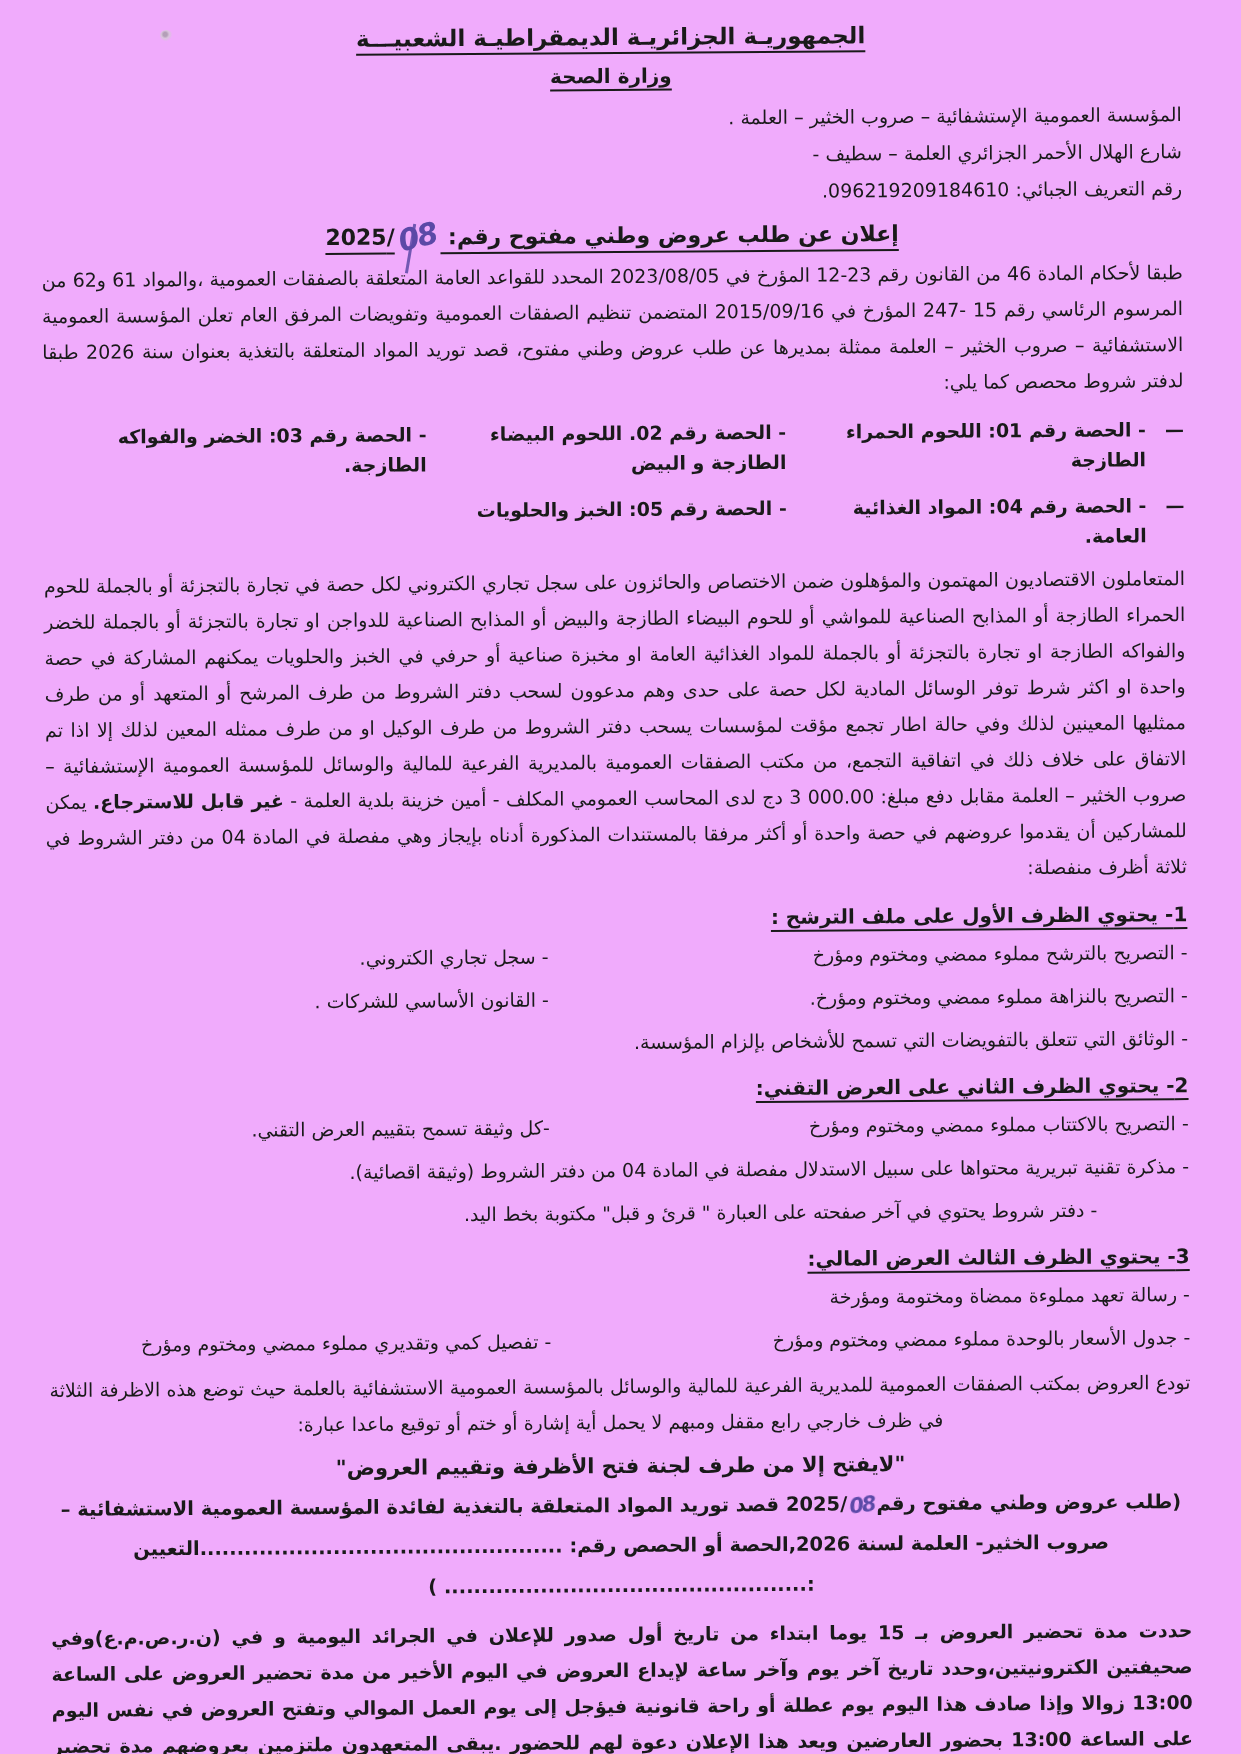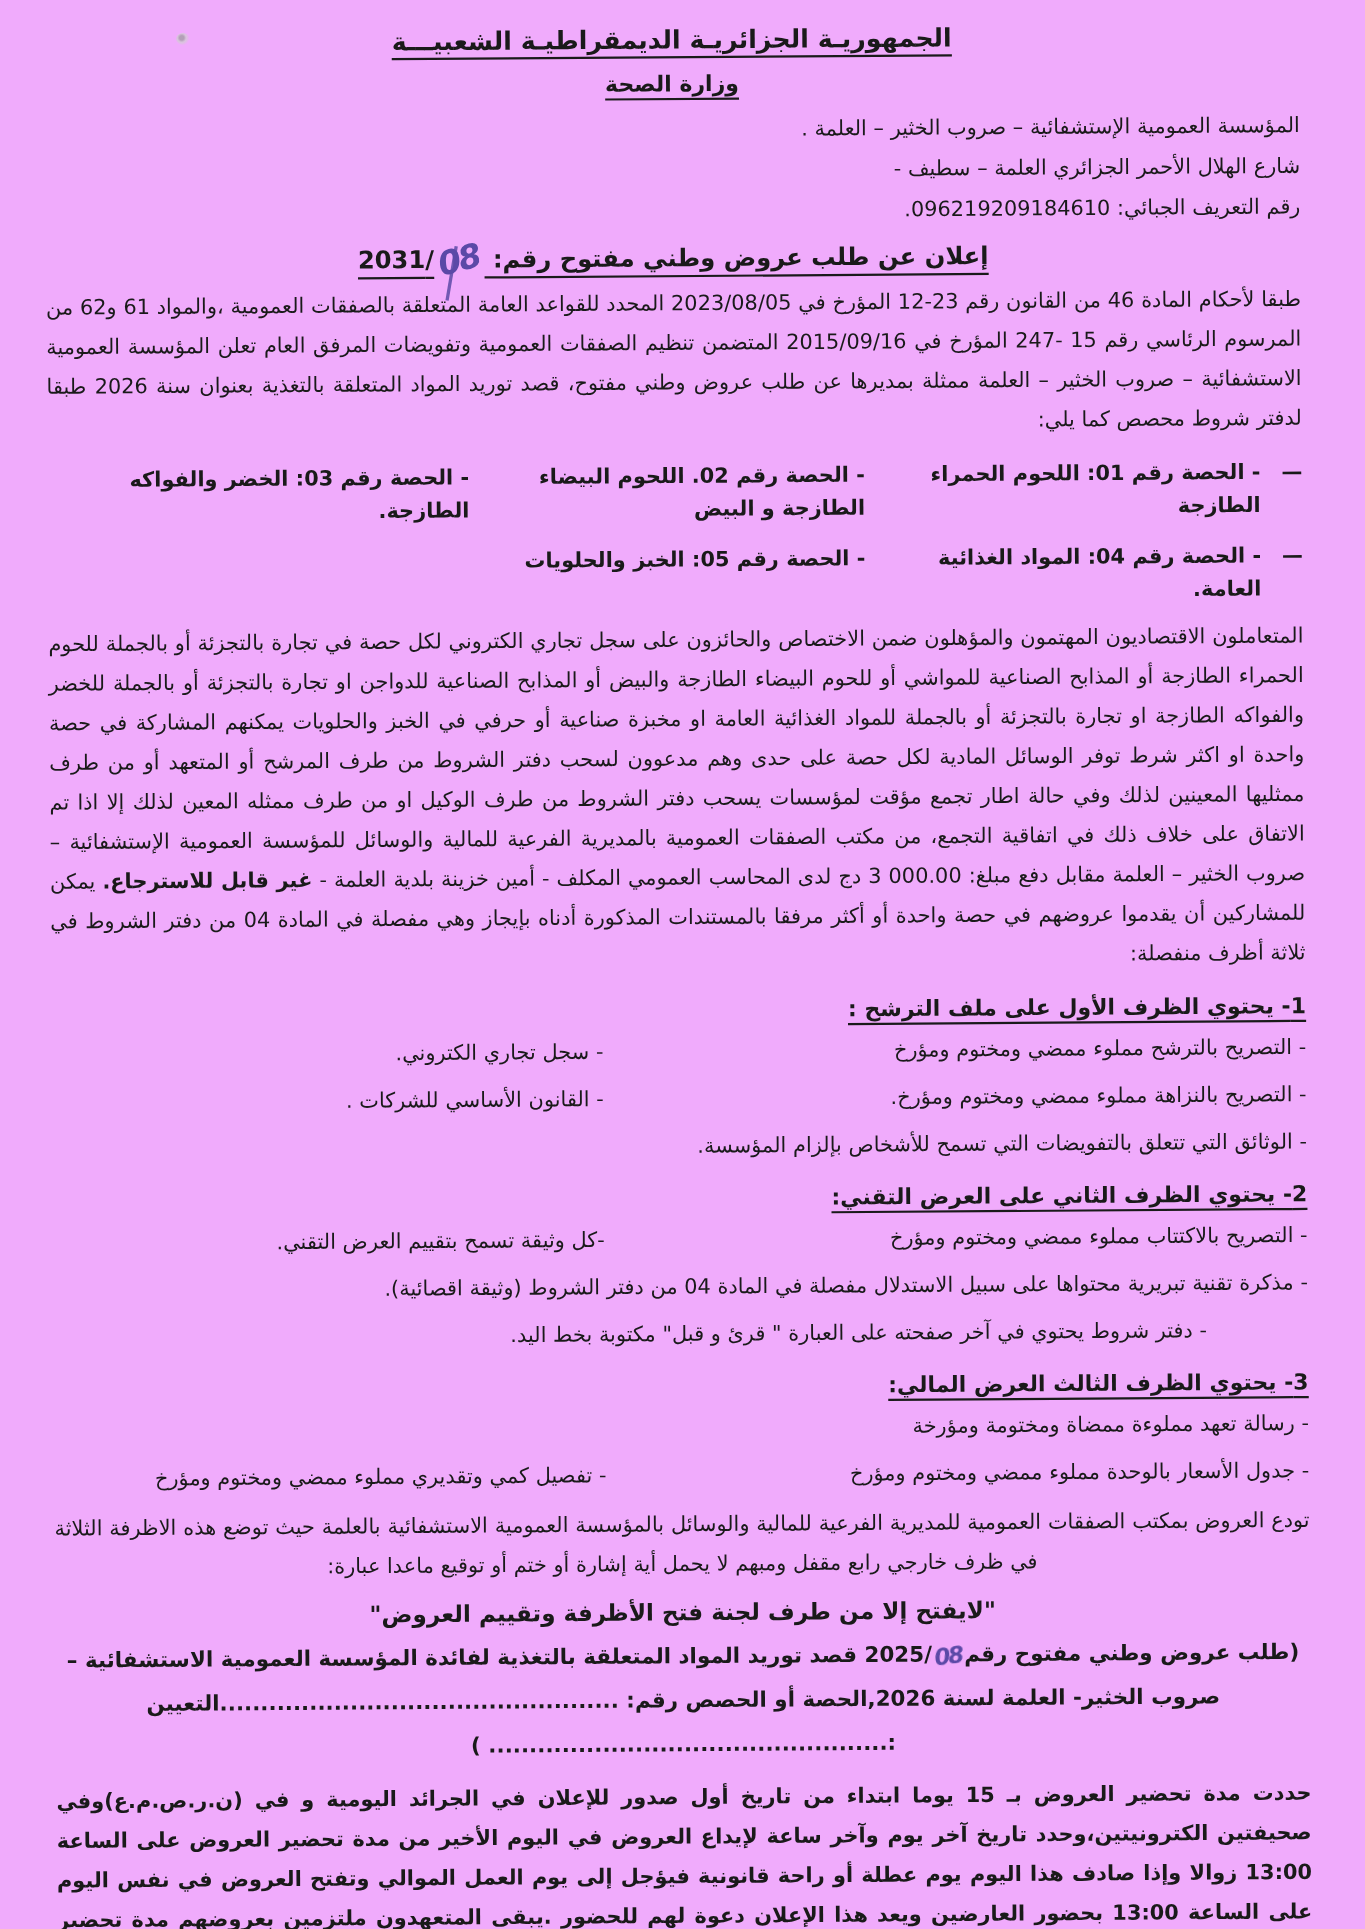--- a/index.html
+++ b/index.html
@@ -69,21 +69,21 @@
     <div class="center republic">الجمهوريـة الجزائريـة الديمقراطيـة الشعبيـــة</div>
     <div class="center ministry">وزارة الصحة</div>
 
     <div class="org">
       <div>المؤسسة العمومية الإستشفائية – صروب الخثير – العلمة .</div>
       <div>شارع الهلال الأحمر الجزائري العلمة – سطيف -</div>
       <div>رقم التعريف الجبائي: 096219209184610.</div>
     </div>
 
     <div class="center doc-title">
-      <span>إعلان عن طلب عروض وطني مفتوح رقم: </span><span class="hand hand-title">08</span><span>/2031</span>
+      <span>إعلان عن طلب عروض وطني مفتوح رقم: </span><span class="hand hand-title">08</span><span>/2025</span>
     </div>
 
     <p class="body">طبقا لأحكام المادة 46 من القانون رقم 23-12 المؤرخ في 2023/08/05 المحدد للقواعد العامة المتعلقة بالصفقات العمومية ،والمواد 61 و62 من المرسوم الرئاسي رقم 15 -247 المؤرخ في 2015/09/16 المتضمن تنظيم الصفقات العمومية وتفويضات المرفق العام تعلن المؤسسة العمومية الاستشفائية – صروب الخثير – العلمة ممثلة بمديرها عن طلب عروض وطني مفتوح، قصد توريد المواد المتعلقة بالتغذية بعنوان سنة 2026 طبقا لدفتر شروط محصص كما يلي:</p>
 
     <div class="lots-row">
       <span class="lot-marker">—</span>
       <span class="lot">- الحصة رقم 01: اللحوم الحمراء الطازجة</span>
       <span class="lot">- الحصة رقم 02. اللحوم البيضاء الطازجة و البيض</span>
       <span class="lot">- الحصة رقم 03: الخضر والفواكه الطازجة.</span>
     </div>

